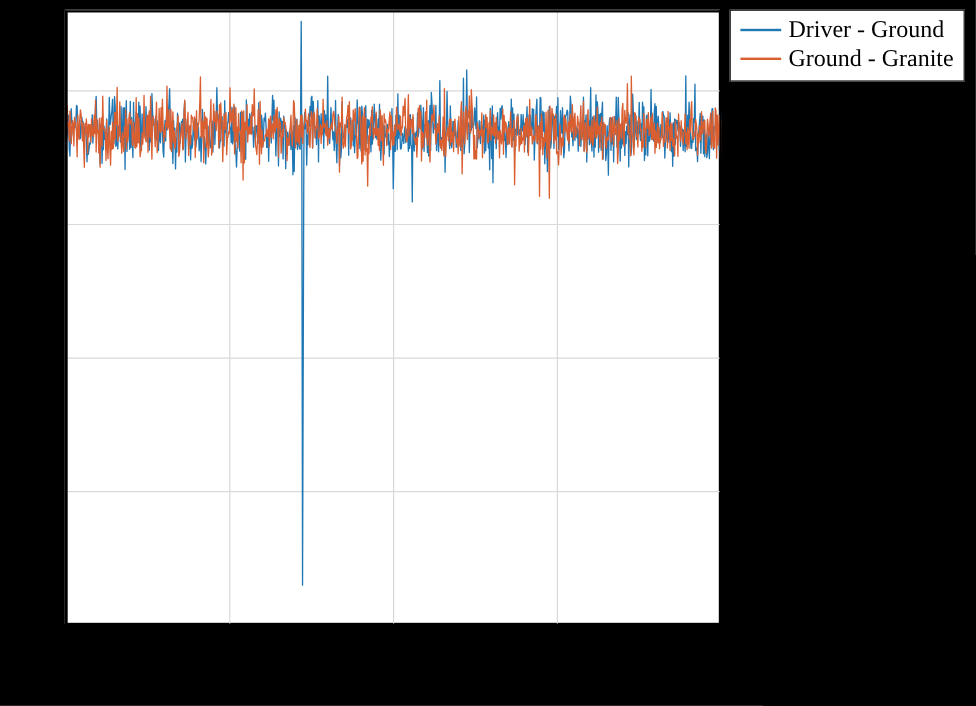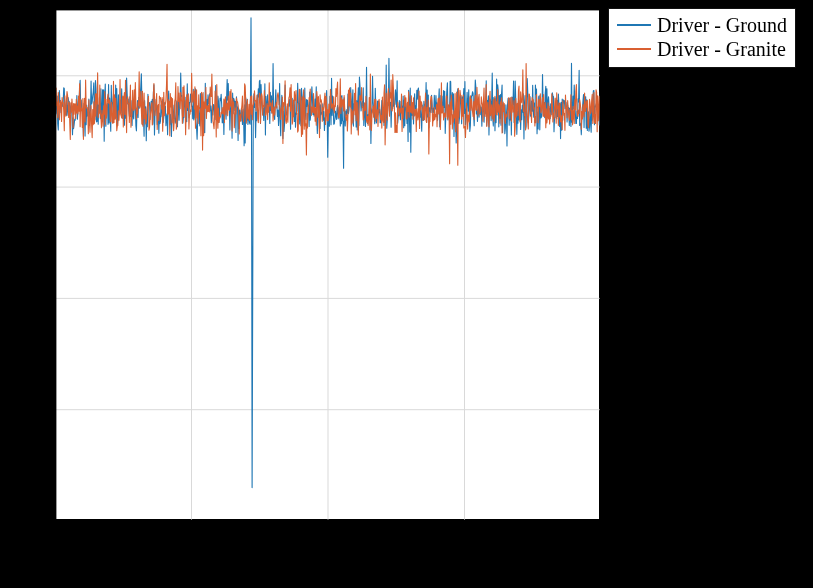--- a/index.html
+++ b/index.html
@@ -73,17 +73,17 @@
       </svg>
   </div>
 
   <div class="legend-box" id="legendBox" style="left: 608px; top: 8px;">
       <div class="legend-row">
         <span class="legend-swatch" style="border-top-color: rgb(31, 119, 180);"></span>
         <span>Driver - Ground</span>
       </div>
       <div class="legend-row">
         <span class="legend-swatch" style="border-top-color: rgb(217, 95, 49);"></span>
-        <span>Driver - Granite</span>
+        <span>Ground - Granite</span>
       </div>
     </div>
 
 </div>
 
 </body></html>

